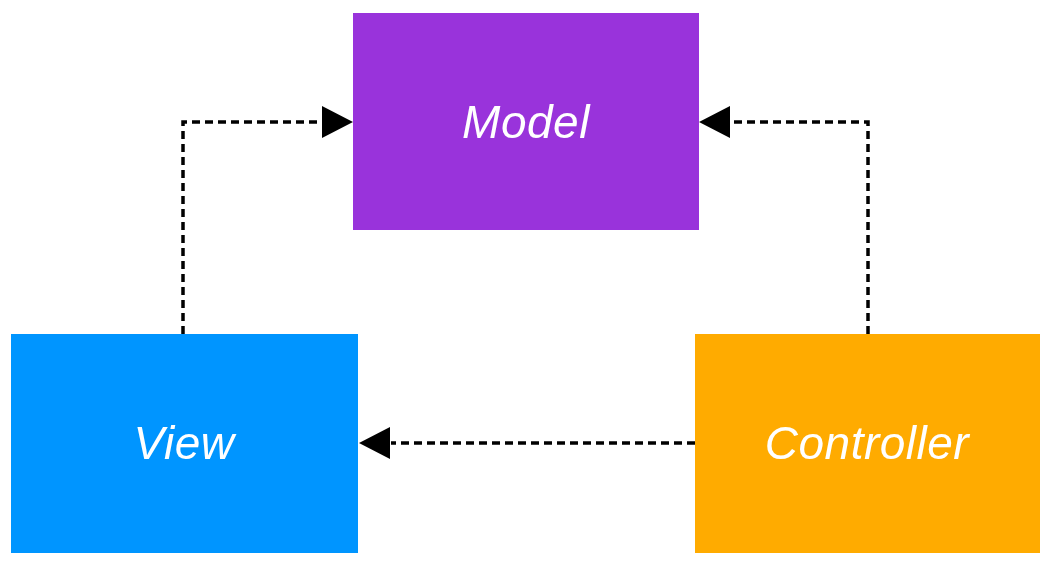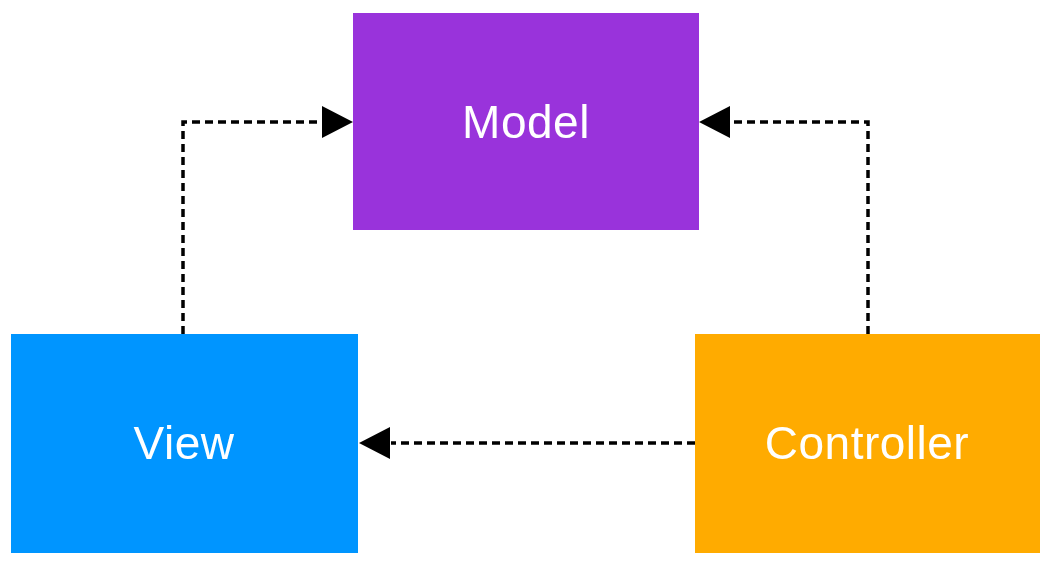--- a/index.html
+++ b/index.html
@@ -8,20 +8,21 @@
     background: #FFFFFF;
     width: 1050px;
     height: 568px;
     overflow: hidden;
     font-family: "Liberation Sans", sans-serif;
   }
   .diagram-wrap {
     position: relative;
     width: 1050px;
     height: 465px;
+    font-style: italic;
   }
   svg {
     display: block;
   }
   .box-label {
     font-family: "Liberation Sans", sans-serif;
     font-size: 46px;
     font-weight: 400;
     letter-spacing: 0.5px;
   }

